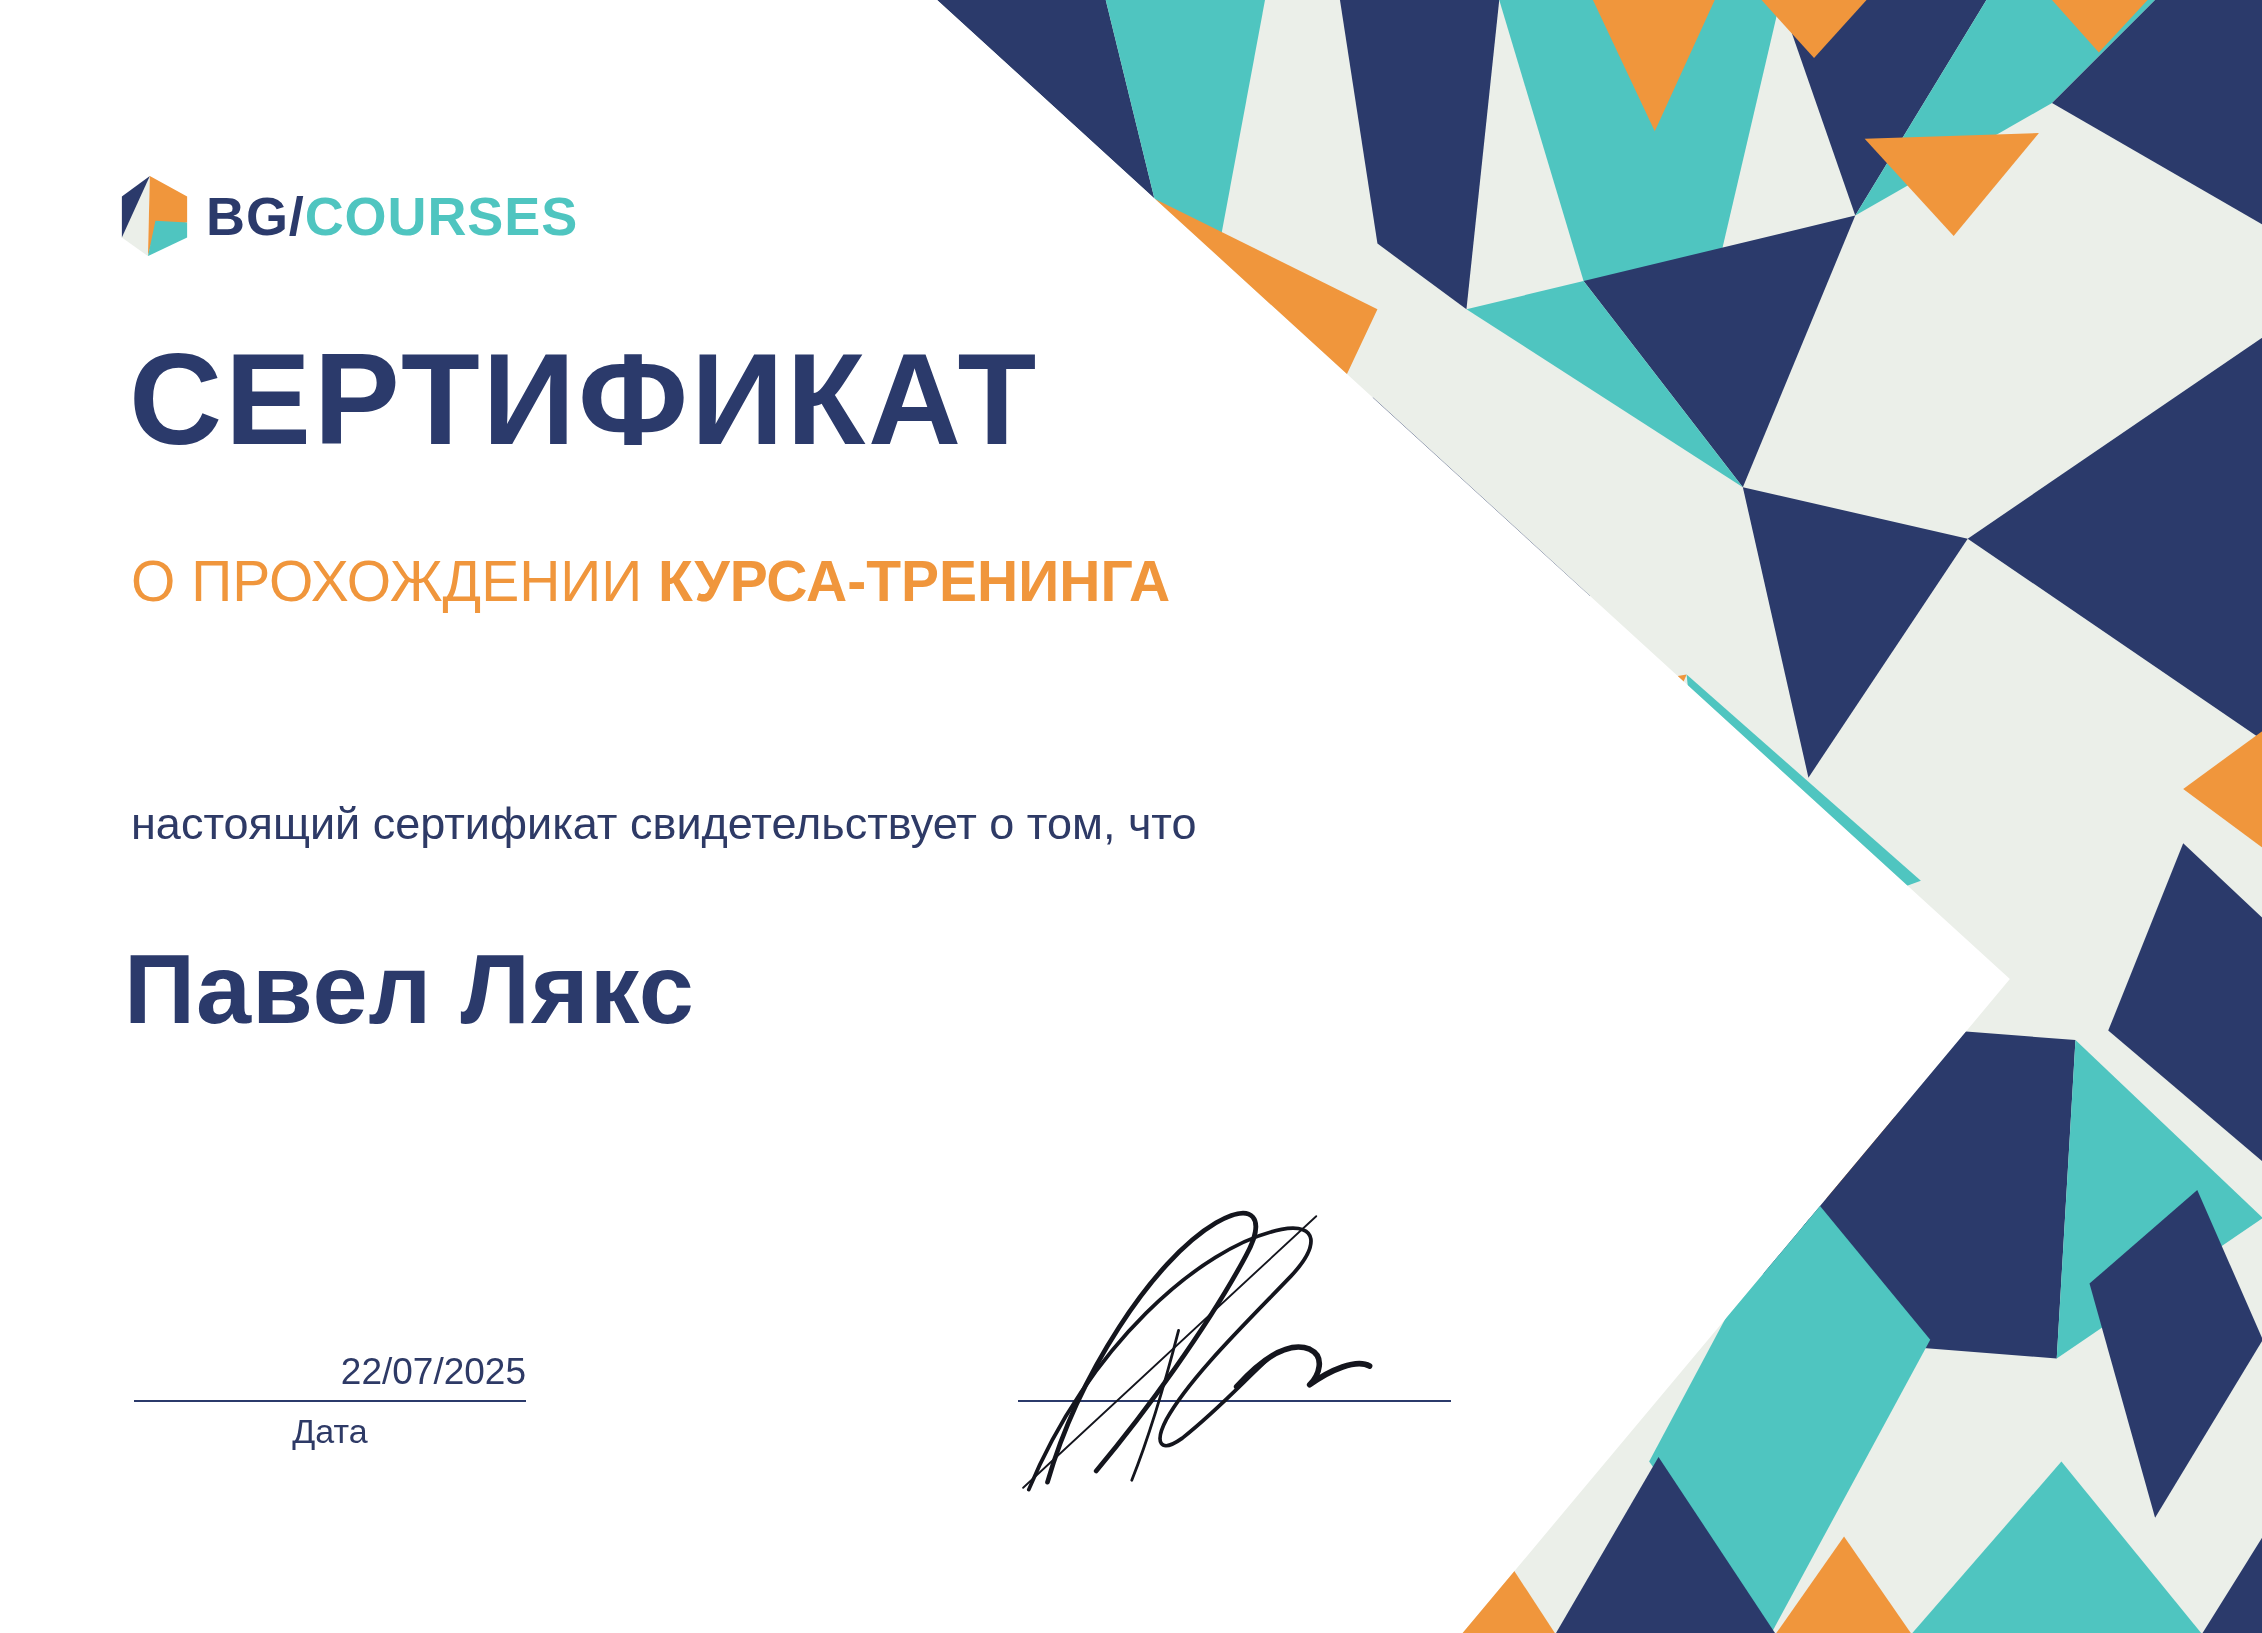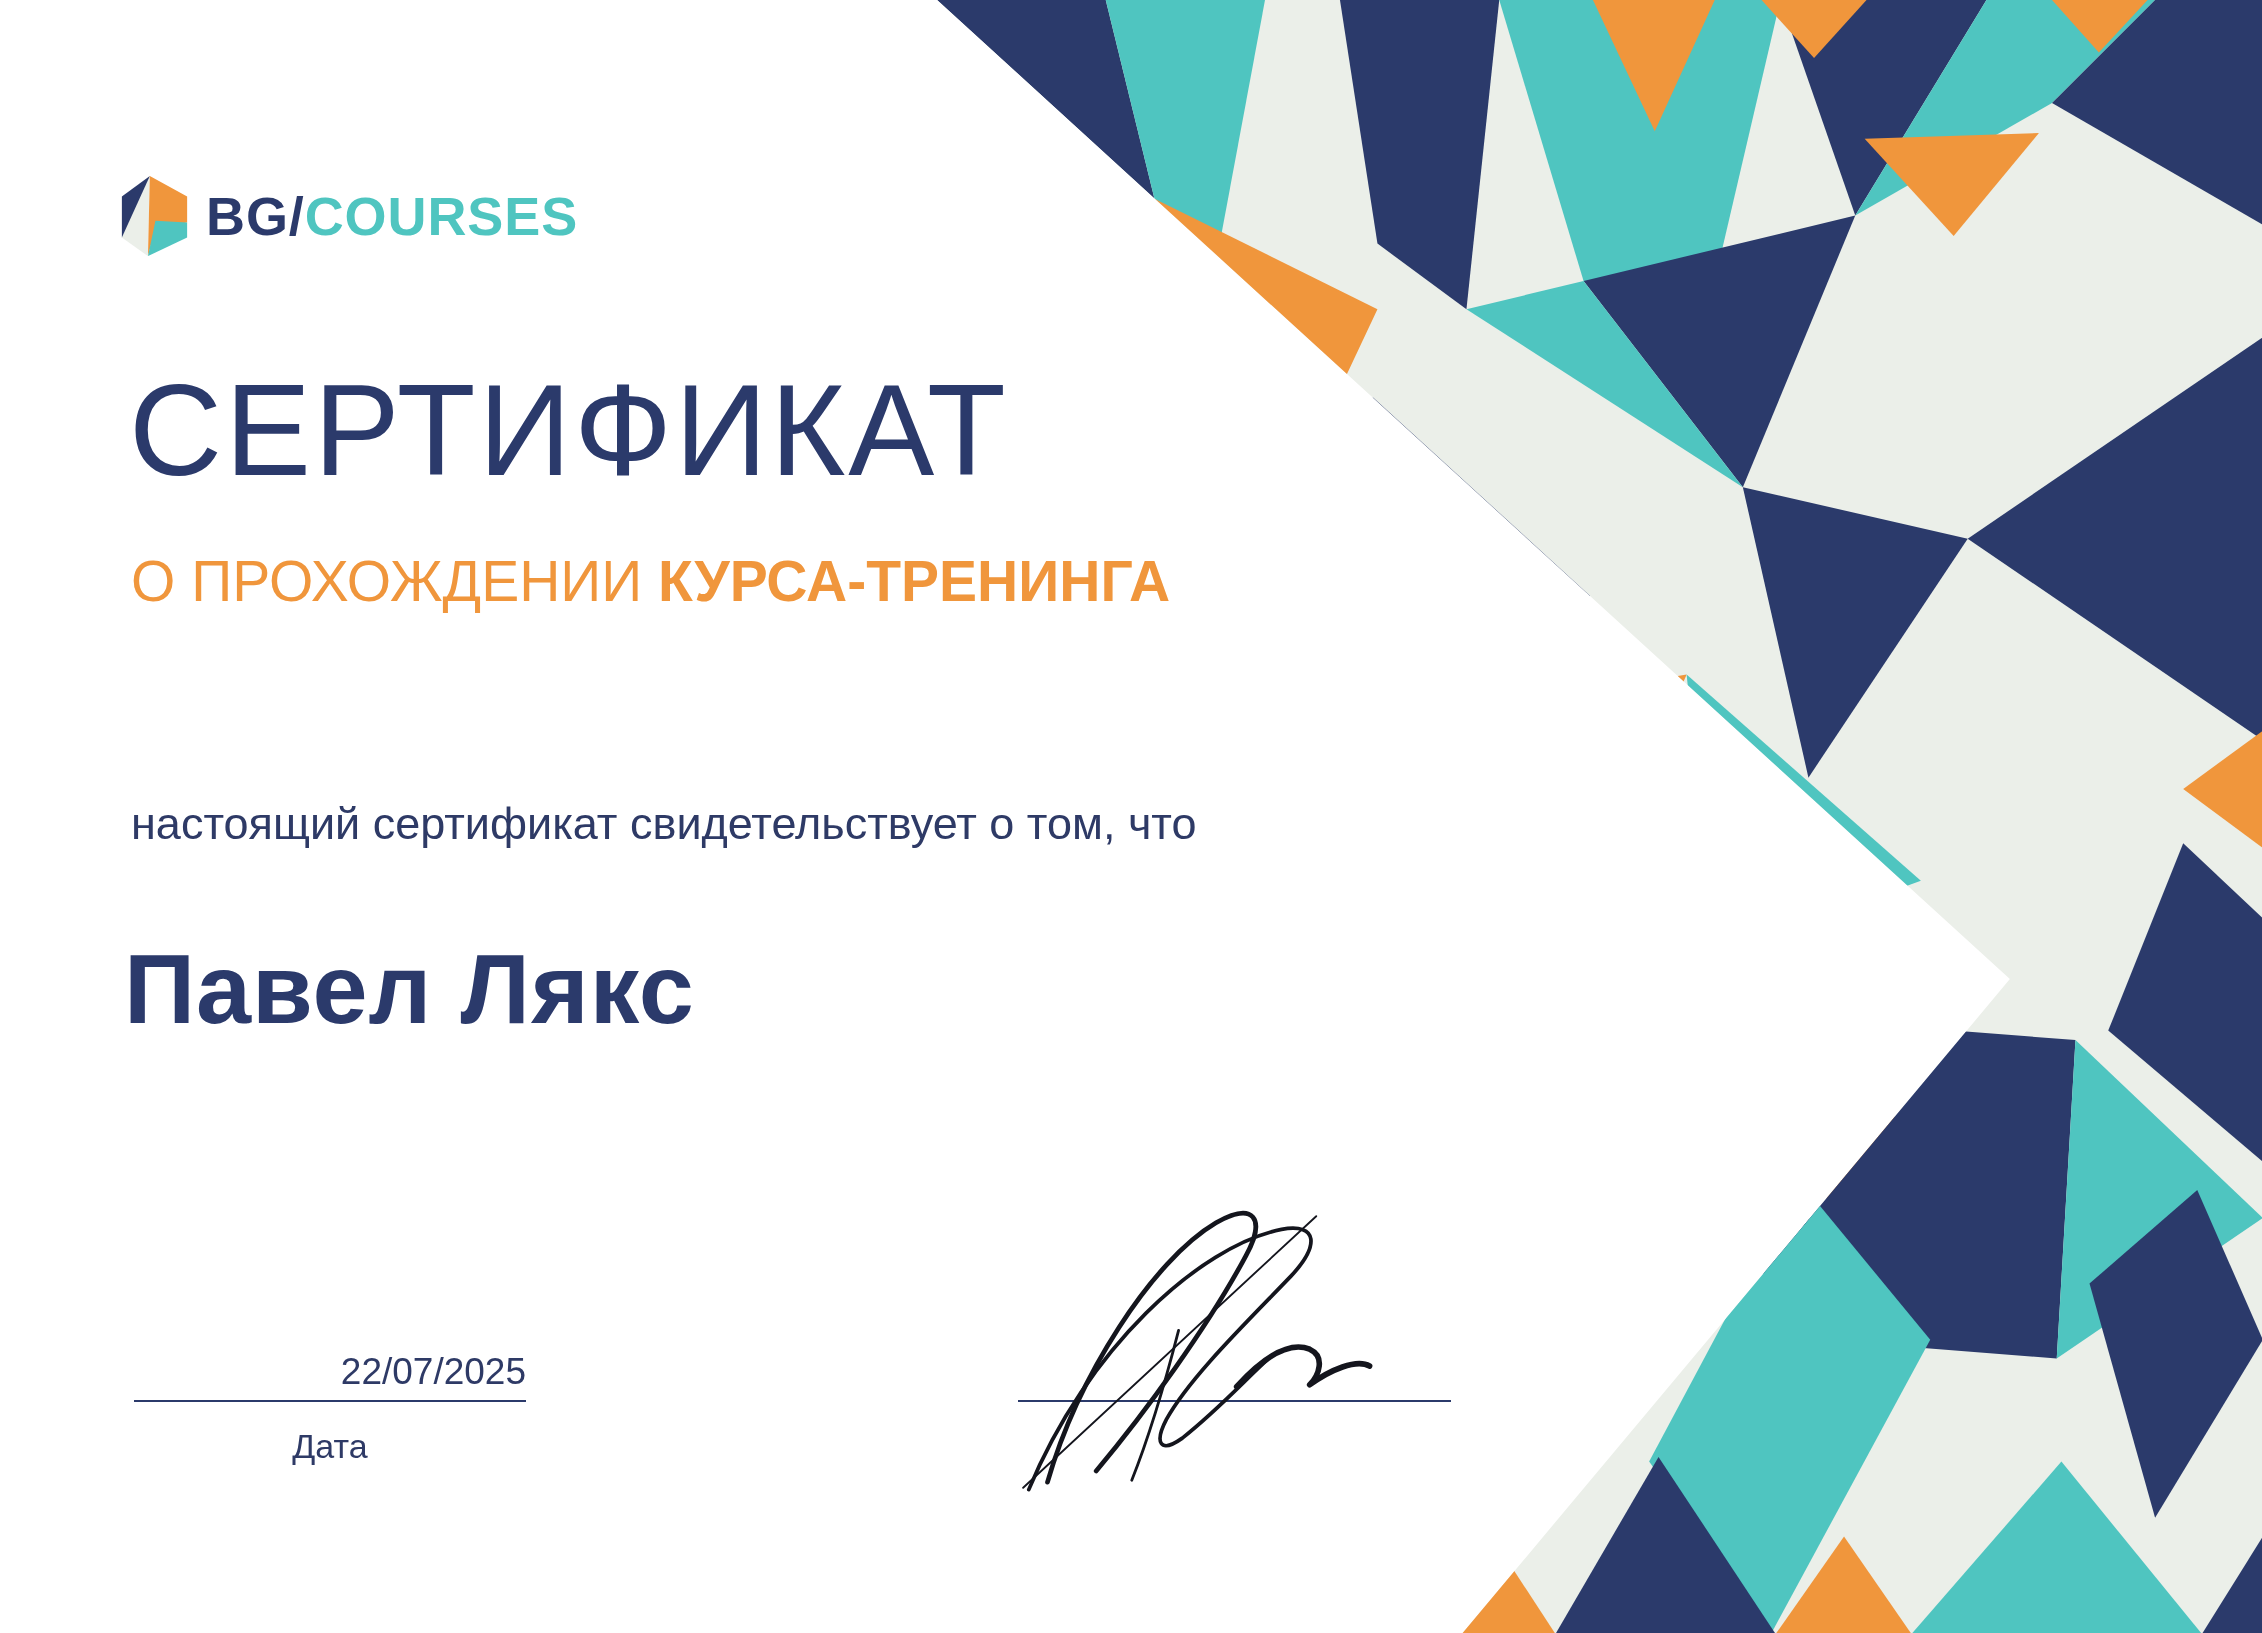--- a/index.html
+++ b/index.html
@@ -13,22 +13,22 @@
     position:relative;width:1897px;height:1634px;background:var(--background);
   }
   .pattern-svg{position:absolute;top:0;left:0;width:2263px;height:1634px;}
   .f-navy{fill:var(--navy);} .f-teal{fill:var(--teal);} .f-orange{fill:var(--orange);} .f-ow{fill:var(--offwhite);}
   .logo{position:absolute;left:120px;top:174px;display:flex;align-items:center;gap:17px;}
   .logo-hex{width:69px;height:84px;}
   .logo-text{font-size:54px;font-weight:bold;letter-spacing:0.9px;line-height:1;}
   .logo-bg,.logo-slash{color:var(--navy);}
   .logo-courses{color:var(--teal);}
   .title{
-    position:absolute;left:129px;top:366px;
-    font-size:129px;font-weight:normal;color:var(--navy);letter-spacing:2.8px;line-height:1;
+    position:absolute;left:129px;top:335px;
+    font-size:129px;font-weight:bold;color:var(--navy);letter-spacing:2.8px;line-height:1;
   }
   .subtitle{
     position:absolute;left:131px;top:549px;
     font-size:57px;line-height:1.13;color:var(--orange);letter-spacing:0px;white-space:nowrap;
   }
   .subtitle .light{font-weight:normal;}
   .subtitle .strong{font-weight:bold;}
   .body-line{
     position:absolute;left:131px;top:798px;
     font-size:45px;color:var(--text-navy);
@@ -42,21 +42,21 @@
     font-size:34px;color:var(--text-navy);
   }
   .sig-block{position:absolute;}
   .date-block{left:134px;top:1349px;width:392px;}
   .signer-block{left:1018px;top:1349px;width:433px;}
   .sig-value{
     text-align:right;font-size:37px;color:var(--text-navy);height:45px;line-height:45px;
   }
   .sig-rule{border:none;border-top:2.8px solid var(--navy);margin:5.6px 0 0 0;}
   .sig-label{
-    text-align:center;font-size:34px;color:var(--text-navy);margin-top:25px;
+    text-align:center;font-size:34px;color:var(--text-navy);margin-top:10px;
   }
   .signature-svg{position:absolute;left:993px;top:1190px;width:403px;height:309px;}
   .sig-stroke{fill:none;stroke:var(--ink);stroke-linecap:round;stroke-linejoin:round;}
 </style>
 </head>
 <body>
 
 <div class="certificate">
 
   <svg class="pattern-svg" viewBox="0 0 2415 1744" aria-hidden="true">

